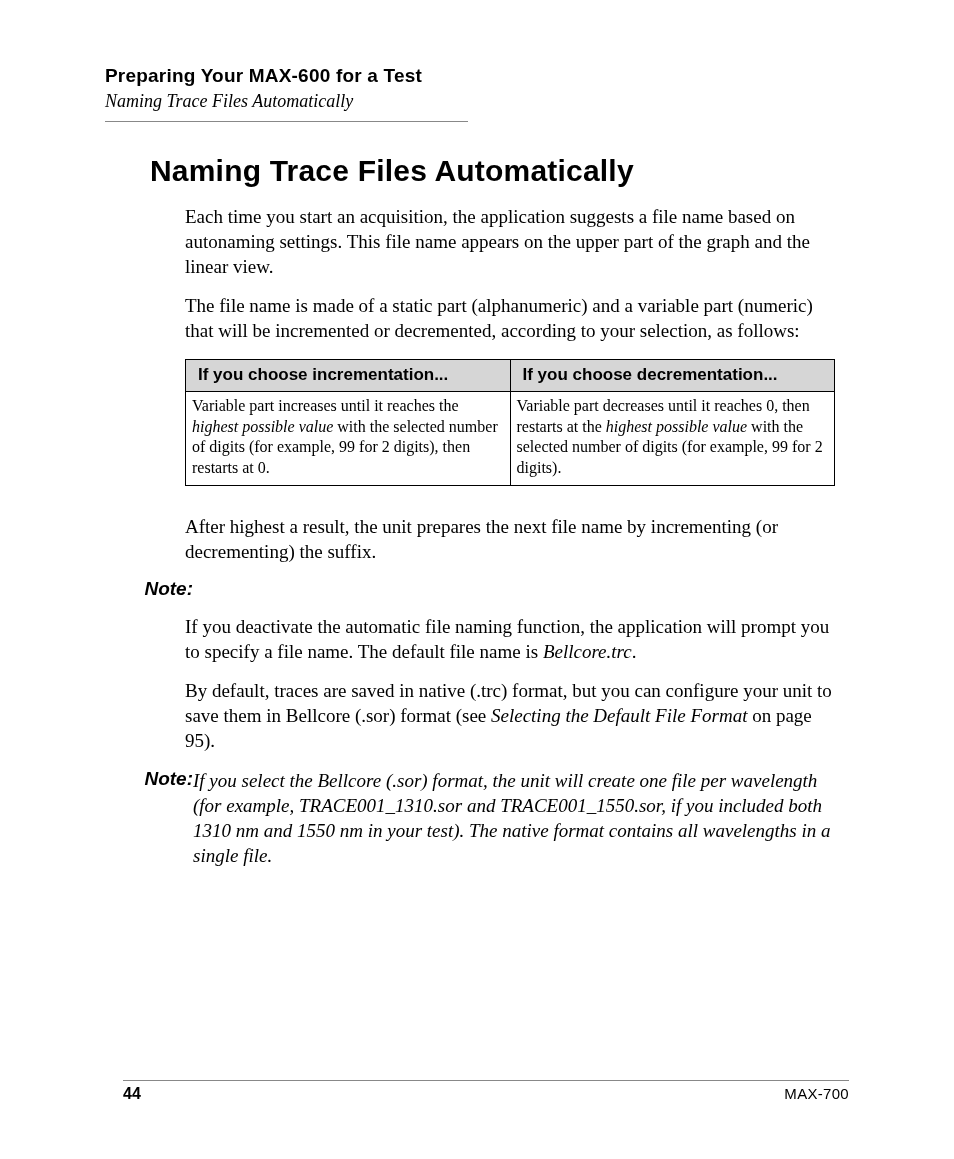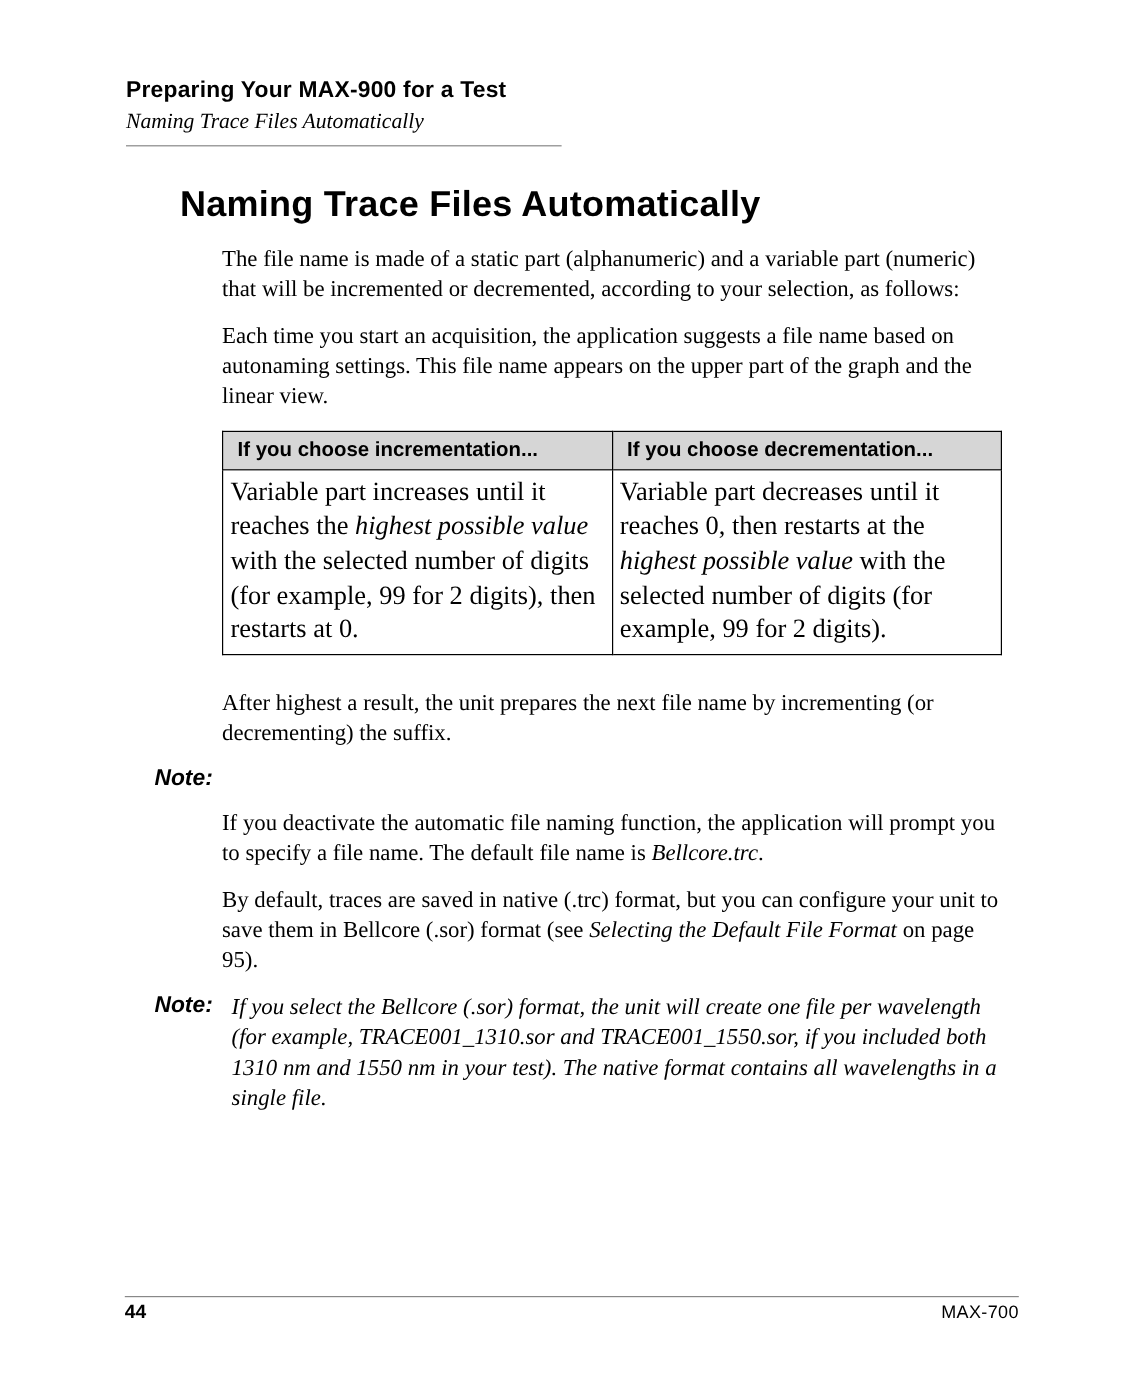--- a/index.html
+++ b/index.html
@@ -54,21 +54,21 @@
     align-items: flex-start;
     margin: 0 0 14px 0;
   }
   .note-label {
     font-family: "ITC Stone Sans", "Segoe UI", "Arial", sans-serif;
     font-weight: 800;
     font-style: italic;
     font-size: 19px;
     width: 80px;
     flex: 0 0 80px;
-    text-align: center;
+    text-align: right;
     padding-left: 8px;
   }
   .note-body {
     font-style: italic;
     font-size: 19px;
     line-height: 1.32;
     flex: 1 1 auto;
     margin-right: 10px;
   }
   table.choice {
@@ -79,59 +79,59 @@
   table.choice th {
     font-family: "ITC Stone Sans", "Segoe UI", "Arial", sans-serif;
     font-weight: 800;
     font-size: 17px;
     text-align: left;
     padding: 4px 12px 4px 12px;
     background: #d6d6d6;
     border: 1.5px solid #000;
   }
   table.choice td {
-    font-size: 22px;
+    font-size: 16px;
     line-height: 1.3;
     padding: 4px 6px 6px 6px;
     border: 1.5px solid #000;
     vertical-align: top;
     width: 50%;
   }
   .ital { font-style: italic; }
   .footer {
     position: absolute;
-    left: 104px;
+    left: 123px;
     right: 105px;
     bottom: 56px;
     border-top: 1.5px solid #888;
     padding-top: 4px;
     display: flex;
     justify-content: space-between;
     align-items: baseline;
     font-family: "ITC Stone Sans", "Segoe UI", "Arial", sans-serif;
     font-size: 15px;
   }
   .footer .pageno { font-weight: 800; font-size: 16px; }
   .footer .product { font-weight: 400; letter-spacing: 0.3px; }
 </style>
 </head>
 <body>
 
 <div class="page">
 
   <div class="running-head">
-    <div class="running-chapter">Preparing Your MAX-900 for a Test</div>
+    <div class="running-chapter">Preparing Your MAX-600 for a Test</div>
     <div class="running-section">Naming Trace Files Automatically</div>
   </div>
 
   <h1 class="section-title">Naming Trace Files Automatically</h1>
 
   <div class="body">
+    <p>Each time you start an acquisition, the application suggests a file name based on autonaming settings. This file name appears on the upper part of the graph and the linear view.</p>
     <p>The file name is made of a static part (alphanumeric) and a variable part (numeric) that will be incremented or decremented, according to your selection, as follows:</p>
-    <p>Each time you start an acquisition, the application suggests a file name based on autonaming settings. This file name appears on the upper part of the graph and the linear view.</p>
 
     <table class="choice">
       <tbody>
           <tr>
         <th>If you choose incrementation...</th>
         <th>If you choose decrementation...</th>
       </tr>
       <tr>
         <td>
           <span>Variable part increases until it reaches the </span><span class="ital">highest possible value</span><span> with the selected number of digits (for example, 99 for 2 digits), then restarts at 0.</span>

